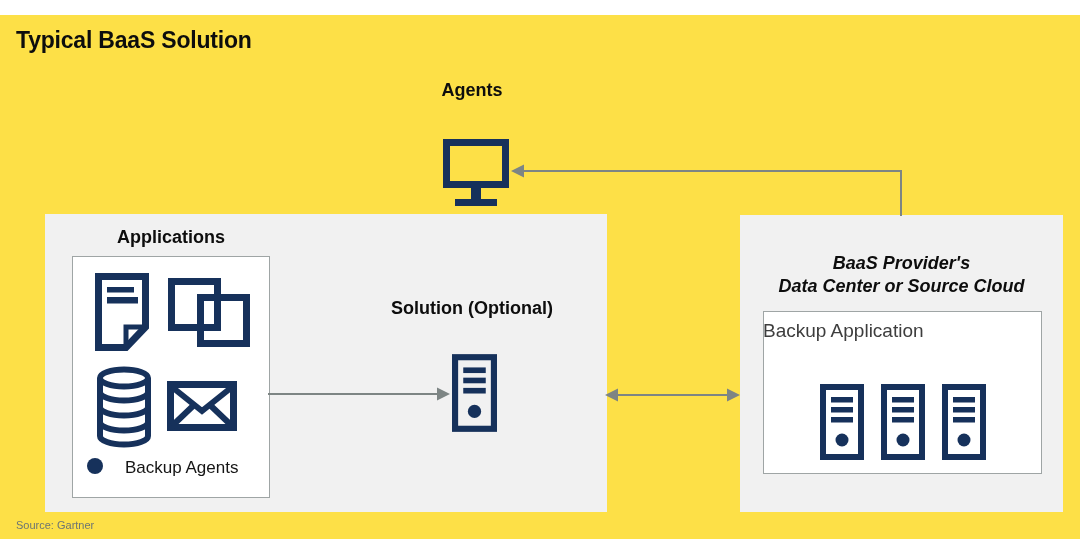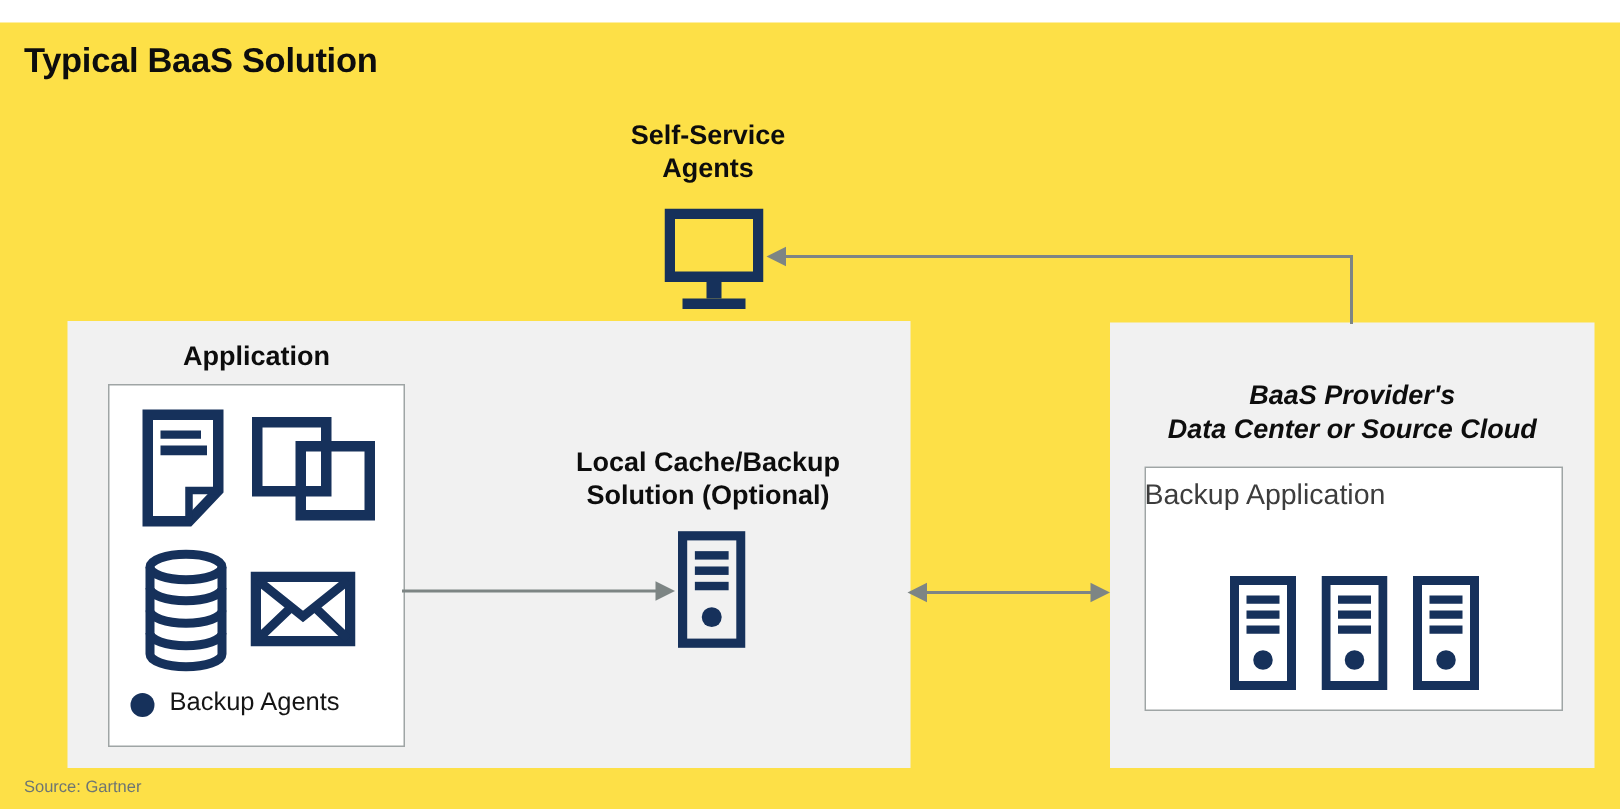--- a/index.html
+++ b/index.html
@@ -18,52 +18,51 @@
     left:16px;top:12px;font-size:23px;font-weight:700;color:#0d0d0d;
     letter-spacing:-0.2px;
   }
   .node-label{
     font-weight:700;color:#0d0d0d;font-size:18px;line-height:22px;
     text-align:center;
   }
   .graybox{background:var(--boxbg);}
   .innerbox{background:#fff;border:1.5px solid var(--innerborder);box-sizing:border-box;}
   .line{display:block;}
-  .agents-row{display:flex;align-items:flex-end;gap:10px;}
+  .agents-row{display:flex;align-items:flex-start;gap:22px;}
   .bullet{width:16px;height:16px;border-radius:50%;background:var(--navy);flex:0 0 auto;}
   .agents-text{font-size:17px;color:#151515;}
   .inner-caption{font-size:19px;line-height:23px;color:#3d3d3d;}
   .servers-row{display:flex;justify-content:center;align-items:flex-start;gap:17px;}
   .source{font-size:11px;color:#6d7573;}
   svg{display:block;}
   .arrows{left:0;top:0;pointer-events:none;}
 </style>
 </head>
 <body>
 
 <div class="canvas">
 
   <div class="abs title">Typical BaaS Solution</div>
 
   <div class="abs node-label" style="left:372px;top:64px;width:200px;">
-    <span class="line">Self-Service</span>
     <span class="line">Agents</span>
   </div>
 
   <div class="abs" style="left:443px;top:124px;">
     <svg width="66" height="68" viewBox="0 0 66 68">
       <rect x="3.5" y="3.5" width="59" height="42" fill="none" stroke="var(--navy)" stroke-width="7"></rect>
       <rect x="28" y="46" width="10" height="14" fill="var(--navy)"></rect>
       <rect x="12" y="60" width="42" height="7" fill="var(--navy)"></rect>
     </svg>
   </div>
 
   <div class="abs graybox" style="left:45px;top:199px;width:562px;height:298px;"></div>
 
-  <div class="abs node-label" style="left:72px;top:211px;width:198px;">Application</div>
+  <div class="abs node-label" style="left:72px;top:211px;width:198px;">Applications</div>
 
   <div class="abs innerbox" style="left:72px;top:241px;width:198px;height:242px;"></div>
 
   <div class="abs" style="left:94px;top:257px;">
     <svg width="56" height="80" viewBox="0 0 56 80">
       <path d="M4.5,4.5 H51.5 V55 L32,75.5 H4.5 Z" fill="none" stroke="var(--navy)" stroke-width="7"></path>
       <path d="M51.5,55 H32 V75.5" fill="none" stroke="var(--navy)" stroke-width="5"></path>
       <rect x="13" y="15" width="27" height="5.5" fill="var(--navy)"></rect>
       <rect x="13" y="25" width="31" height="6.5" fill="var(--navy)"></rect>
     </svg>
@@ -93,21 +92,20 @@
       <path d="M5,45 L27,24 M65,45 L43,24" fill="none" stroke="var(--navy)" stroke-width="6"></path>
     </svg>
   </div>
 
   <div class="abs agents-row" style="left:87px;top:443px;">
     <span class="bullet"></span>
     <span class="agents-text">Backup Agents</span>
   </div>
 
   <div class="abs node-label" style="left:342px;top:282px;width:260px;">
-    <span class="line">Local Cache/Backup</span>
     <span class="line">Solution (Optional)</span>
   </div>
 
   <div class="abs" style="left:452px;top:339px;">
     <svg width="45" height="78" viewBox="0 0 44 76">
       <rect x="3" y="3" width="38" height="70" fill="none" stroke="var(--navy)" stroke-width="6"></rect>
       <rect x="11" y="13" width="22" height="5.5" fill="var(--navy)"></rect>
       <rect x="11" y="23" width="22" height="5.5" fill="var(--navy)"></rect>
       <rect x="11" y="33" width="22" height="5.5" fill="var(--navy)"></rect>
       <circle cx="22" cy="56" r="6.5" fill="var(--navy)"></circle>

